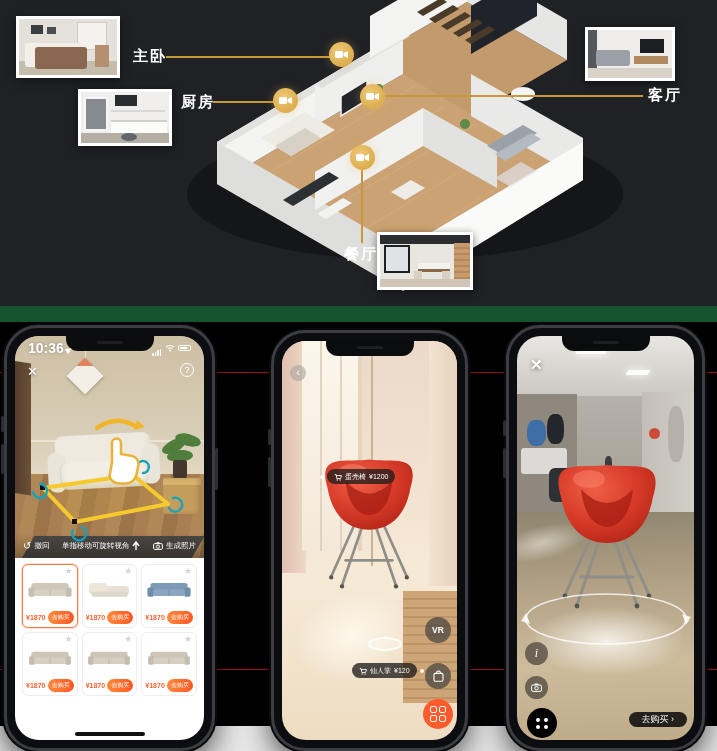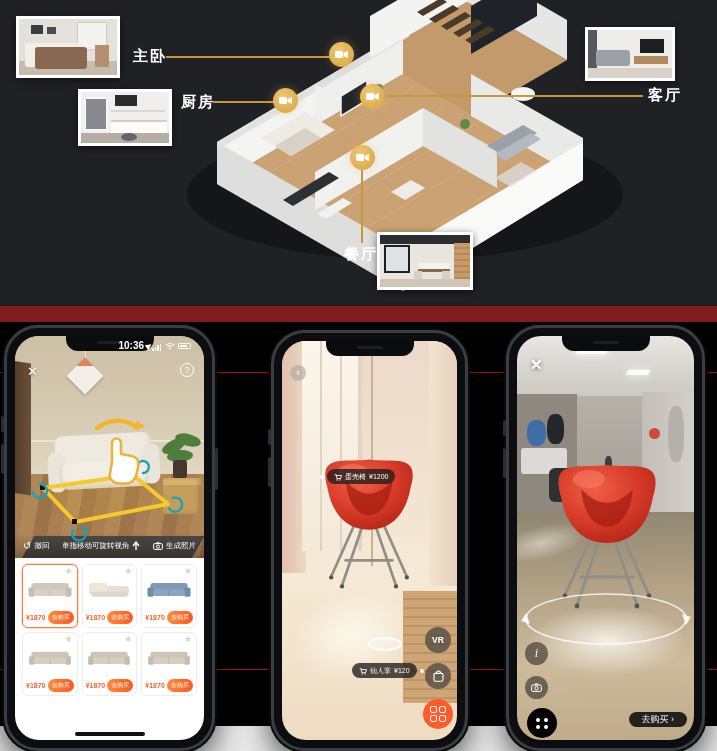--- a/index.html
+++ b/index.html
@@ -1,17 +1,17 @@
 <!DOCTYPE html>
 <html><head>
 <meta charset="utf-8">
 <style>
   *{margin:0;padding:0;box-sizing:border-box}
   body{background:#fff;font-family:"Liberation Sans",sans-serif}
-  #page{position:relative;width:717px;height:751px;overflow:hidden;background:#7f1d1d}
+  #page{position:relative;width:717px;height:751px;overflow:hidden;background:#14532d}
 
   
   .top{position:absolute;top:0;left:0;width:717px;height:306px;background:#1f2125;overflow:hidden}
   .fp-svg{position:absolute;left:165px;top:-4px;width:480px;height:310px}
   .thumb{position:absolute;border:3px solid #fff;box-shadow:0 2px 8px rgba(0,0,0,.5);overflow:hidden;background:#e7e4df;z-index:4}
   .thumb .win{position:absolute;background:#f4f2ee;border:1px solid #cfcac2}
   .room-label{position:absolute;color:#fff;font-weight:bold;font-size:15px;letter-spacing:2px;z-index:5}
   .gline{position:absolute;background:#c8973a;z-index:3}
   .cam{position:absolute;width:25px;height:25px;border-radius:50%;background:radial-gradient(circle at 40% 35%,#eec875,#d6a23f);display:flex;align-items:center;justify-content:center;z-index:5;box-shadow:0 0 10px rgba(230,180,80,.35)}
   .cam svg{width:13px;height:9px}
@@ -46,21 +46,21 @@
   .sofa{position:absolute;left:33px;top:98px;width:112px;height:72px;transform:rotate(-3deg)}
   .sofa div{position:absolute;background:#eae5da;border-radius:8px}
   .sofa .bk{left:8px;top:0;width:96px;height:34px;background:#efeadf;box-shadow:inset -2px -3px 5px rgba(0,0,0,.08)}
   .sofa .st{left:12px;top:26px;width:88px;height:28px;background:#f2eee3;box-shadow:inset 0 -4px 6px rgba(0,0,0,.12),inset 1px 0 0 rgba(0,0,0,.06)}
   .sofa .al{left:0;top:16px;width:18px;height:40px}
   .sofa .ar{left:94px;top:12px;width:18px;height:40px}
   .plant .leaf{position:absolute;width:26px;height:12px;border-radius:50%;background:#4e7d3c}
   .plant .pot{position:absolute;left:158px;top:124px;width:14px;height:20px;background:#45362e;border-radius:3px 3px 5px 5px}
   .crate{position:absolute;left:148px;top:142px;width:38px;height:36px;background:linear-gradient(180deg,#d9b26e 18%,#c49c5c 20%);border-radius:2px;box-shadow:inset -3px 0 4px rgba(0,0,0,.15)}
   .lp-annot{position:absolute;left:0;top:0;width:100%;height:222px;z-index:6}
-  .lp-status{position:absolute;top:4px;left:0;right:0;display:flex;justify-content:flex-end;padding:0 13px;color:#fff;font-size:10px;font-weight:bold;z-index:45;text-shadow:0 0 3px rgba(0,0,0,.35)}
+  .lp-status{position:absolute;top:4px;left:0;right:0;display:flex;justify-content:space-between;padding:0 13px;color:#fff;font-size:14px;font-weight:bold;z-index:45;text-shadow:0 0 3px rgba(0,0,0,.35)}
   .st-right{display:flex;align-items:center;gap:3px}
   .bars i{display:inline-block;width:1.5px;background:#fff;margin-right:1px;border-radius:1px;vertical-align:bottom}
   .batt{width:13px;height:6px;border:1px solid rgba(255,255,255,.9);border-radius:1.5px;position:relative}
   .batt::after{content:"";position:absolute;left:1px;top:1px;bottom:1px;width:7px;background:#fff}
   .navarrow{display:inline-block;width:0;height:0;border-left:6px solid #fff;border-top:3px solid transparent;border-bottom:3px solid transparent;transform:rotate(-35deg);margin-left:2px}
   .icon-x{position:absolute;left:12px;top:28px;color:#fff;font-size:13px;z-index:45;text-shadow:0 1px 3px rgba(0,0,0,.4)}
   .icon-help{position:absolute;right:10px;top:27px;width:14px;height:14px;border:1.2px solid #fff;border-radius:50%;color:#fff;font-size:9px;display:flex;align-items:center;justify-content:center;z-index:45}
   .lp-toolbar{position:absolute;left:0;right:0;top:197px;height:25px;display:flex;align-items:center;justify-content:space-between;padding:0 8px;color:#fff;font-size:7.5px;z-index:8;background:linear-gradient(rgba(0,0,0,0),rgba(0,0,0,.28))}
   .tb-seg{display:flex;align-items:center;gap:3px;white-space:nowrap}
   .undo-glyph{font-size:10px;line-height:1}
@@ -487,21 +487,21 @@
             <svg width="8" height="8" viewBox="0 0 10 10">
                 <path d="M1,2 h1.6 l1,5 h4.6 l1.2,-3.8 h-7" stroke="#fff" fill="none" stroke-width="1.1"></path>
                 <circle cx="4" cy="8.6" r=".9" fill="#fff"></circle>
                 <circle cx="7.6" cy="8.6" r=".9" fill="#fff"></circle>
               </svg>
             <span>仙人掌</span>
             <span>¥120</span>
           </span>
           <span class="tagdot"></span>
         </div>
-        <div class="fab fab-dark" style="right:6px;top:286px">
+        <div class="fab fab-dark" style="right:6px;top:276px">
             <span>VR</span>
           </div>
         <div class="fab fab-dark" style="right:6px;top:322px">
           <svg width="11" height="12" viewBox="0 0 11 12">
               <rect x="1" y="3.4" width="9" height="7.8" rx="1.4" fill="none" stroke="#fff" stroke-width="1.1"></rect>
               <path d="M3.4,3.4 a2.1,2.4 0 0 1 4.2,0" fill="none" stroke="#fff" stroke-width="1.1"></path>
             </svg>
         </div>
         <div class="fab fab-orange" style="right:4px;top:358px">
           <span class="sqgrid">

